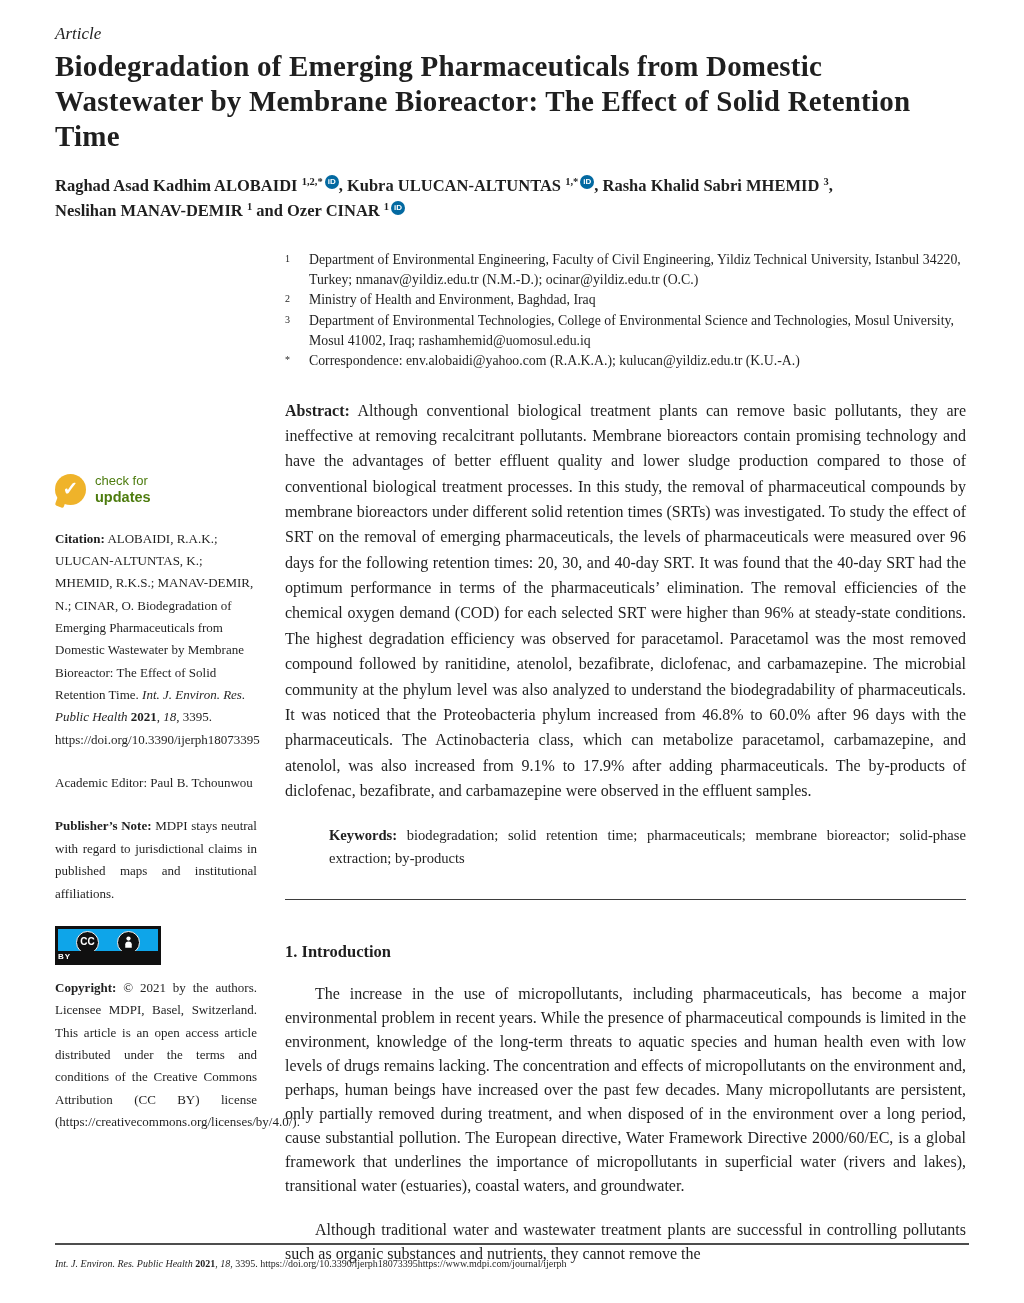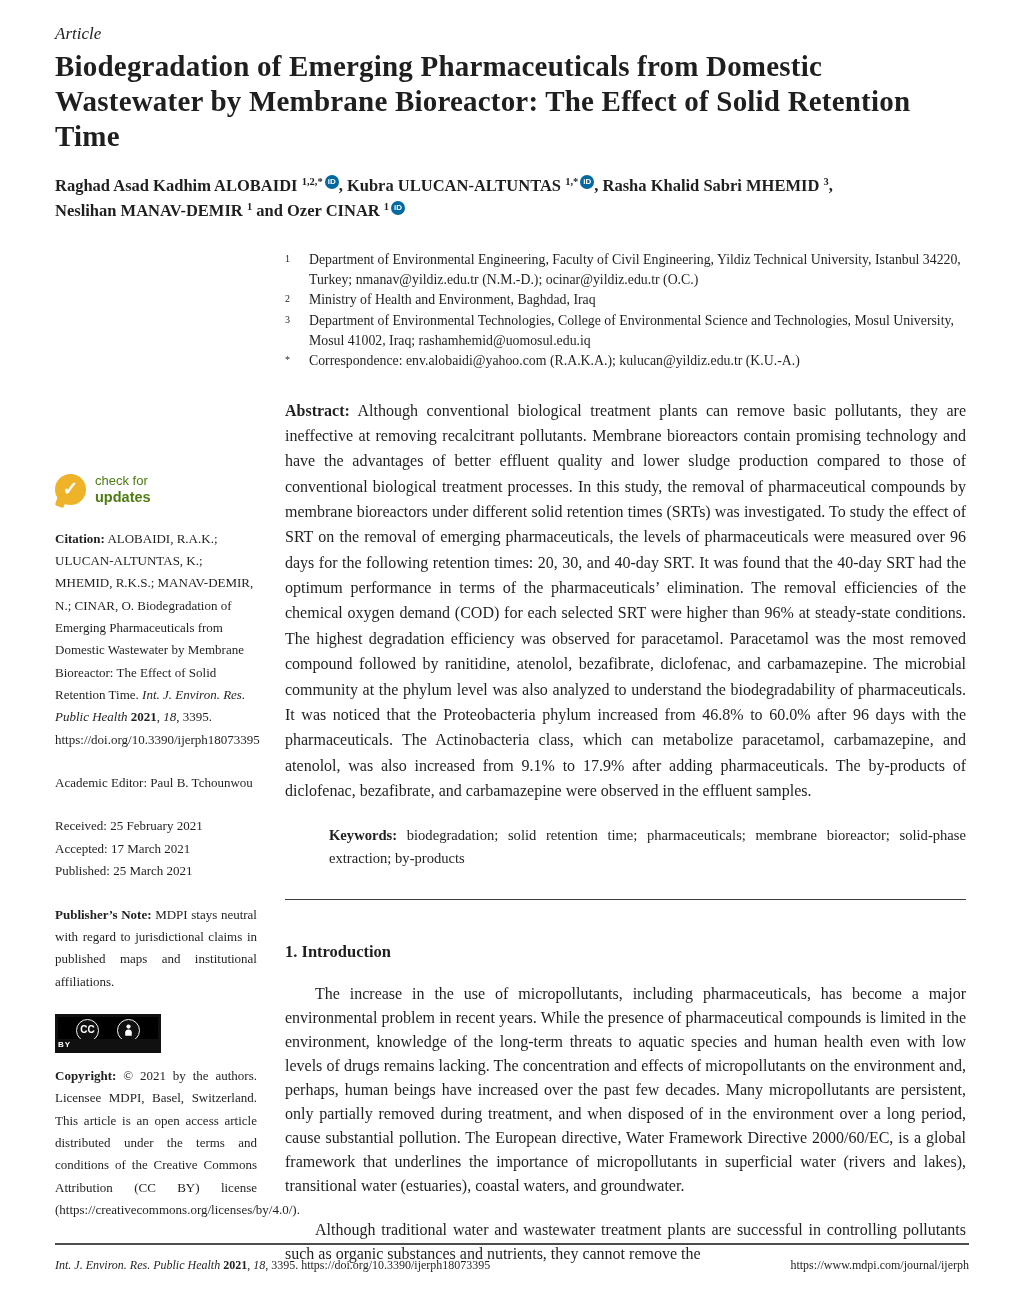--- a/index.html
+++ b/index.html
@@ -50,21 +50,21 @@
   .badge-line1 { font-size:13px; line-height:1.15; }
   .badge-line2 { font-size:14.5px; font-weight:bold; line-height:1.15; }
 
   .side-block { margin-bottom:21px; }
   .side-label { font-weight:bold; }
   .citation-journal, .em { font-style:italic; }
   .bold { font-weight:bold; }
   .side-note { text-align:justify; }
 
   .cc-badge {
-    width:106px; height:39px; background:#000000; border:3px solid #101010;
+    width:106px; height:39px; background:#0ea5e9; border:3px solid #101010;
     position:relative; display:flex; justify-content:center; align-items:flex-start;
     gap:18px; padding-top:2px; margin:6px 0 12px 0;
   }
   .cc-circle {
     width:23px; height:23px; border-radius:50%; background:#101010;
     border:1.5px solid #f5f5f5; color:#fff; text-align:center;
     font-family:"Liberation Sans", sans-serif; font-size:10px; font-weight:bold;
     line-height:20px;
   }
   .cc-circle svg { display:block; margin:2px auto 0; }
@@ -87,21 +87,21 @@
   .section-heading { margin-top:42px; font-size:16.5px; font-weight:bold; }
   .body-para {
     margin-top:20px; font-size:16px; line-height:1.5;
     text-align:justify; text-indent:30px;
   }
 
   
   .footer {
     position:absolute; left:55px; right:55px; top:1243px;
     border-top:2px solid #4d4d4d; padding-top:13px;
-    display:flex; justify-content:space-between; font-size:12px;gap:30px;
+    display:flex; justify-content:flex-start; font-size:10px;
   }
 </style>
 </head>
 <body>
 
 <div class="page">
 
   <div class="article-type">Article</div>
   <h1 class="title">Biodegradation of Emerging Pharmaceuticals from Domestic Wastewater by Membrane Bioreactor: The Effect of Solid Retention Time</h1>
 
@@ -121,25 +121,20 @@
         <div class="badge-text">
           <div class="badge-line1">check for</div>
           <div class="badge-line2">updates</div>
         </div>
       </div>
 
       <p class="side-block"><span class="side-label">Citation:</span><span> ALOBAIDI, R.A.K.; ULUCAN-ALTUNTAS, K.; MHEMID, R.K.S.; MANAV-DEMIR, N.; CINAR, O. Biodegradation of Emerging Pharmaceuticals from Domestic Wastewater by Membrane Bioreactor: The Effect of Solid Retention Time. </span><span class="citation-journal">Int. J. Environ. Res. Public Health </span><span class="bold">2021</span><span>, </span><span class="em">18</span><span>, 3395. https://doi.org/10.3390/ijerph18073395</span></p>
 
       <p class="side-block">Academic Editor: Paul B. Tchounwou</p>
 
-      <p class="side-block">
-        <span>Received: 25 February 2021</span><br>
-        <span>Accepted: 17 March 2021</span><br>
-        <span>Published: 25 March 2021</span>
-      </p>
 
       <p class="side-block side-note"><span class="side-label">Publisher’s Note:</span><span> MDPI stays neutral with regard to jurisdictional claims in published maps and institutional affiliations.</span></p>
 
       <div class="cc-badge">
         <div class="cc-circle">CC</div>
         <div class="cc-circle">
           <svg width="15" height="16" viewBox="0 0 24 24" aria-hidden="true">
             <circle cx="12" cy="6.5" r="3.4" fill="#ffffff"></circle>
             <path d="M12 11c-3.2 0-5.2 1.9-5.2 4.7V21h10.4v-5.3C17.2 12.9 15.2 11 12 11z" fill="#ffffff"></path>
           </svg>

